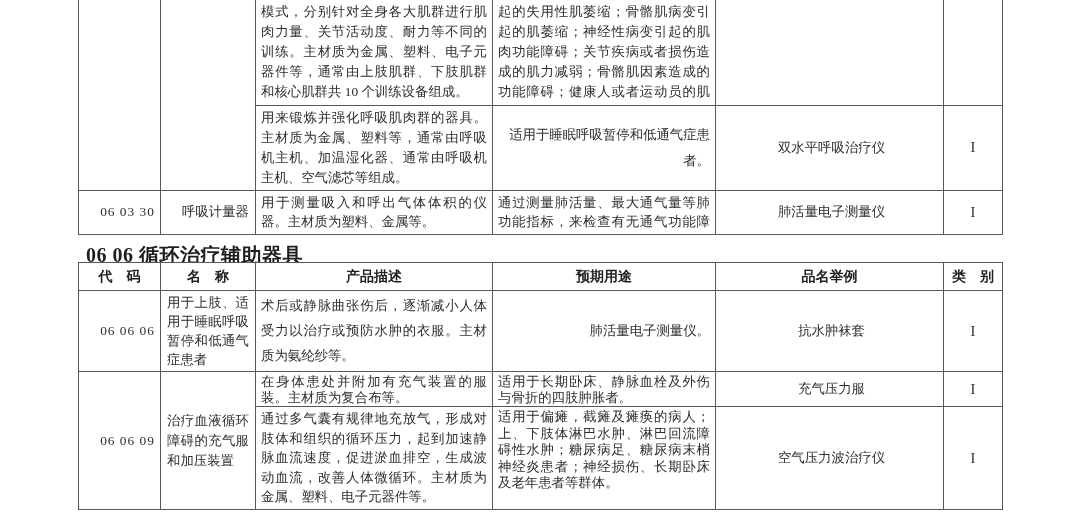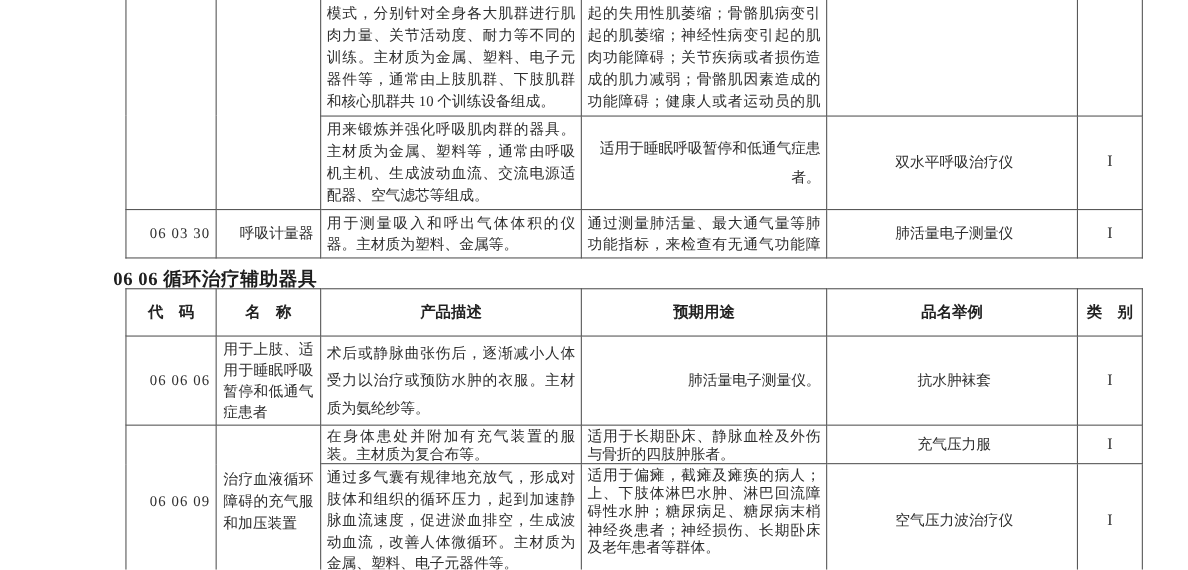--- a/index.html
+++ b/index.html
@@ -2,31 +2,31 @@
 <html><head>
 <meta charset="utf-8">
 <style>
   * { margin:0; padding:0; box-sizing:border-box; }
   html,body { background:#ffffff; }
   .page {
     position:relative; width:1080px; height:518px; overflow:hidden;
     background:#ffffff; color:#2e2e2e;
     font-family:"Liberation Serif","DejaVu Serif",serif;
   }
-  table { border-collapse:collapse; table-layout:fixed; position:absolute; left:78px; background:#fff;margin-left:36px; }
+  table { border-collapse:collapse; table-layout:fixed; position:absolute; left:78px; background:#fff; }
   .t1 { top:0; }
   .t2 { top:262px; }
   td, th {
     border:1px solid #585858; font-size:13.4px; font-weight:normal;
     padding:2px 5px; overflow:hidden;
   }
   .t1 tr:first-child > td { border-top:none; }
   .t1 { border-top:none; }
   th { font-weight:bold; font-size:14px; text-align:center; vertical-align:middle; color:#222; }
-  tr.hrow { height:43px; }
+  tr.hrow { height:28px; }
   
   .t1 tr.r1 { height:105px; } .t1 tr.r2 { height:85px; } .t1 tr.r3 { height:43px; }
   .t2 tr.r1 { height:80px; } .t2 tr.r2 { height:34px; } .t2 tr.r3 { height:103px; }
   
   .c-code  { text-align:right; vertical-align:middle; letter-spacing:1px; }
   .c-name  { text-align:justify; vertical-align:middle; padding:2px 6px; }
   .c-name.single { text-align:right; }
   .c-desc, .c-use { text-align:justify; vertical-align:top; padding:2px 5px; }
   .c-use.mid { vertical-align:middle; text-align:right; }
   .c-ex    { text-align:center; vertical-align:middle; padding-left:9px; }
@@ -38,22 +38,22 @@
   .lh19  { line-height:19px; }
   .lh195 { line-height:19.5px; }
   .lh20  { line-height:20px; }
   .lh25  { line-height:25px; }
   .lh26  { line-height:26px; }
   
   .clip { overflow:hidden; }
   .h100 { max-height:100px; } .h80 { max-height:80px; } .h76 { max-height:76px; }
   .h99  { max-height:99px; }  .h39 { max-height:39px; } .h30 { max-height:30px; }
   .title {
-    position:absolute; left:103px; top:242px; font-weight:bold;
-    font-size:17px; color:#1e1e1e; letter-spacing:0.5px;
+    position:absolute; left:86px; top:242px; font-weight:bold;
+    font-size:20px; color:#1e1e1e; letter-spacing:0.5px;
   }
 </style>
 </head>
 <body>
 
 <div class="page">
 
   <table class="t1">
     <colgroup>
       <col style="width:82px">
@@ -79,21 +79,21 @@
           </td>
       <td class="c-ex">
             <div></div>
           </td>
       <td class="c-class">
             <div></div>
           </td>
     </tr>
     <tr class="r2">
       <td class="c-desc">
-            <div class="clip h80 lh20">用来锻炼并强化呼吸肌肉群的器具。主材质为金属、塑料等，通常由呼吸机主机、生成波动血流、交流电源适配器、空气滤芯等组成。</div>
+            <div class="clip h80 lh20">用来锻炼并强化呼吸肌肉群的器具。主材质为金属、塑料等，通常由呼吸机主机、加温湿化器、通常由呼吸机主机、空气滤芯等组成。</div>
           </td>
       <td class="c-use mid">
             <div class="lh26">适用于睡眠呼吸暂停和低通气症患者。</div>
           </td>
       <td class="c-ex">
             <div>双水平呼吸治疗仪</div>
           </td>
       <td class="c-class">
             <div>I</div>
           </td>

